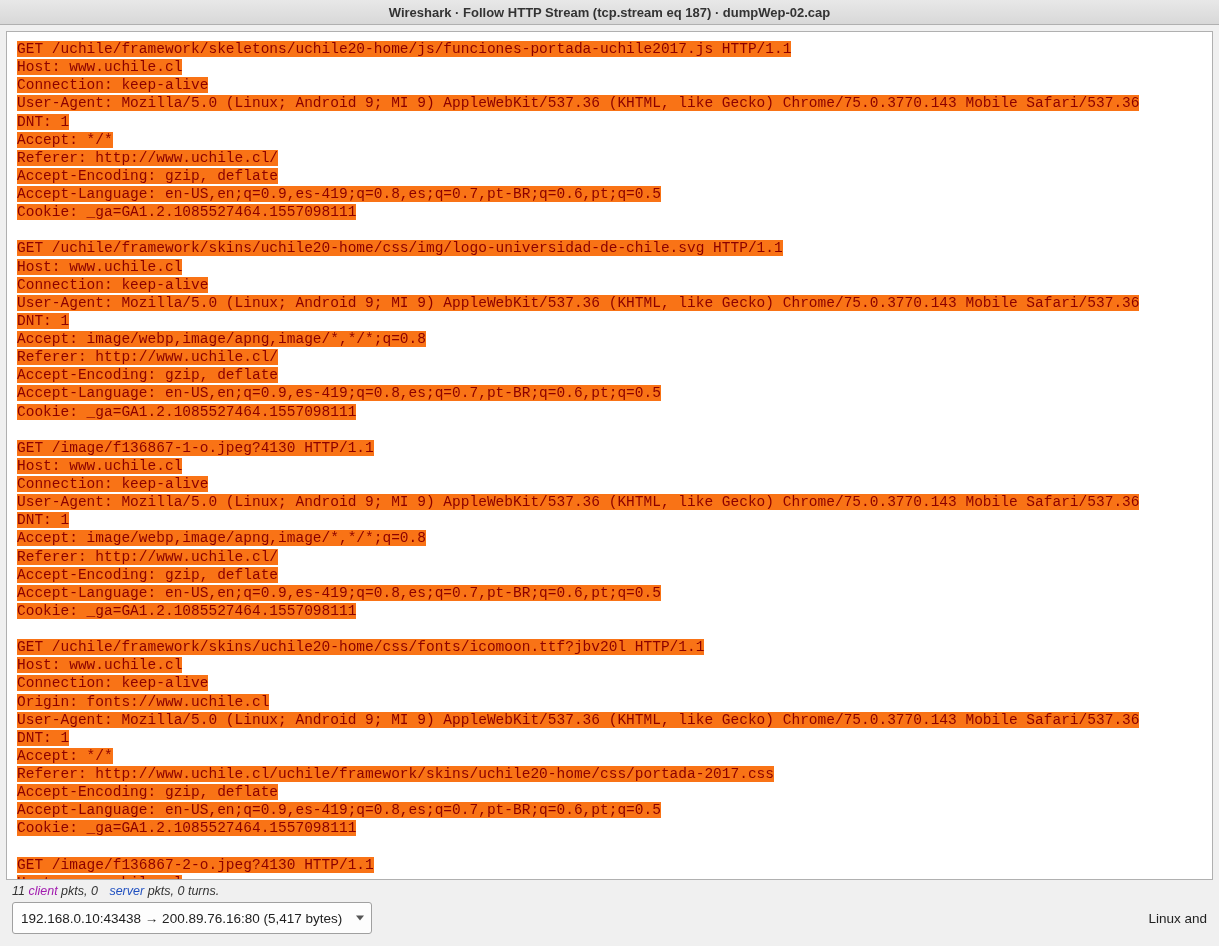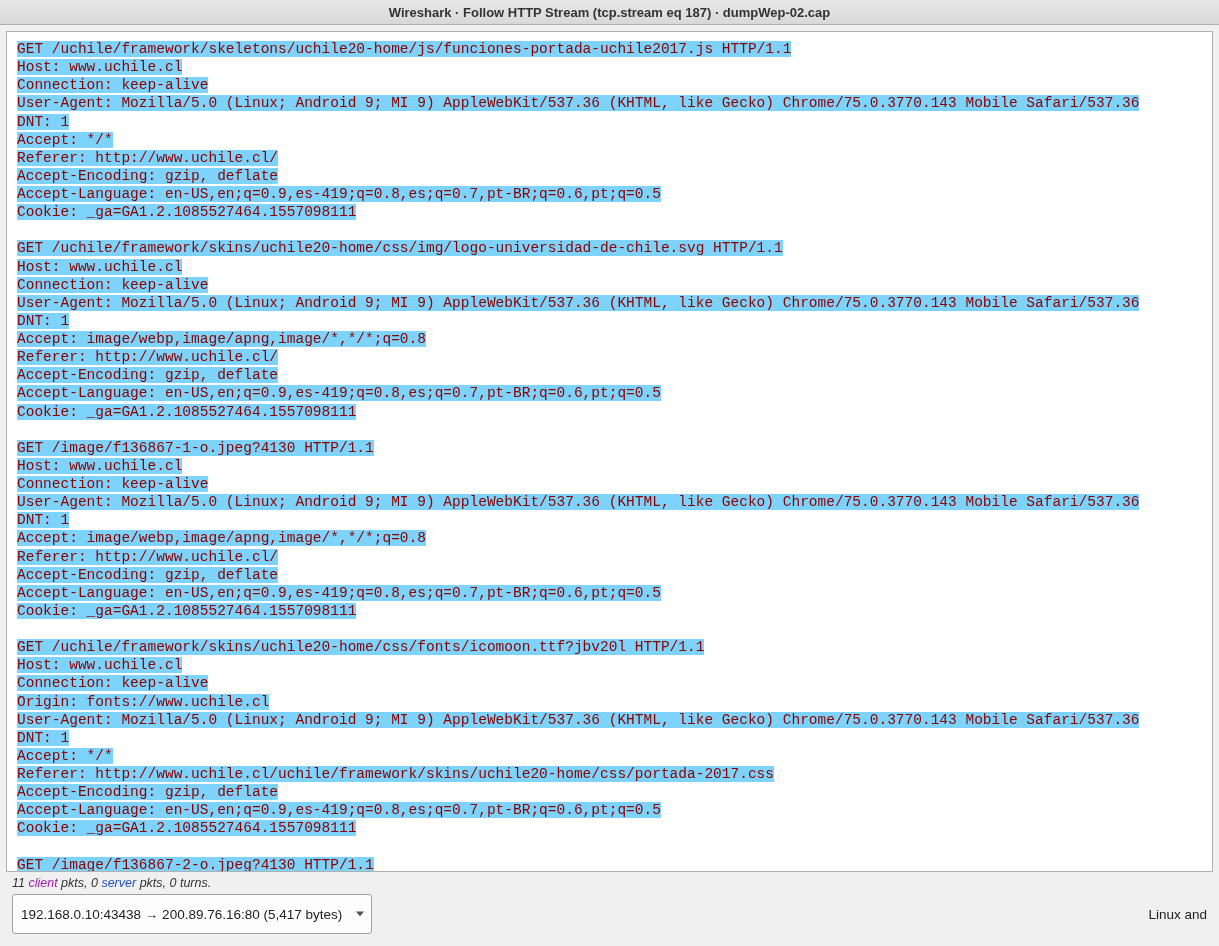--- a/index.html
+++ b/index.html
@@ -41,56 +41,57 @@
       background: #fff;
       border: 1px solid #b0b0b0;
       overflow: auto;
       padding: 8px 10px;
       font-family: "Courier New", Courier, monospace;
       font-size: 14.5px;
       line-height: 1.25;
       white-space: pre;
     }
     .client-text {
-      background: #7dd3fc;
+      background: #f97316;
       color: #8b0000;
       display: inline;
     }
     .stats-row {
       padding: 4px 6px 2px 6px;
       font-size: 12.5px;
       font-style: italic;
       color: #333;
     }
     .stats-row .client {
       color: #a21caf;
       font-style: italic;
     }
     .stats-row .server {
       color: #2050c0;
       font-style: italic;
+      margin-left: 8px;
     }
     .bottom-controls {
       display: flex;
       align-items: center;
       padding: 2px 6px 6px 6px;
       gap: 8px;
     }
     .dropdown {
       display: inline-flex;
       align-items: center;
       background: #fdfdfd;
       border: 1px solid #a0a0a0;
       border-radius: 3px;
       padding: 4px 20px 4px 8px;
       font-size: 13.5px;
       color: #222;
       position: relative;
       min-width: 360px;
-      height: 40px;
+      height: 32px;
     }
     .dropdown::after {
       content: "";
       position: absolute;
       right: 7px;
       top: 50%;
       transform: translateY(-50%);
       width: 0;
       height: 0;
       border-left: 4px solid transparent;

